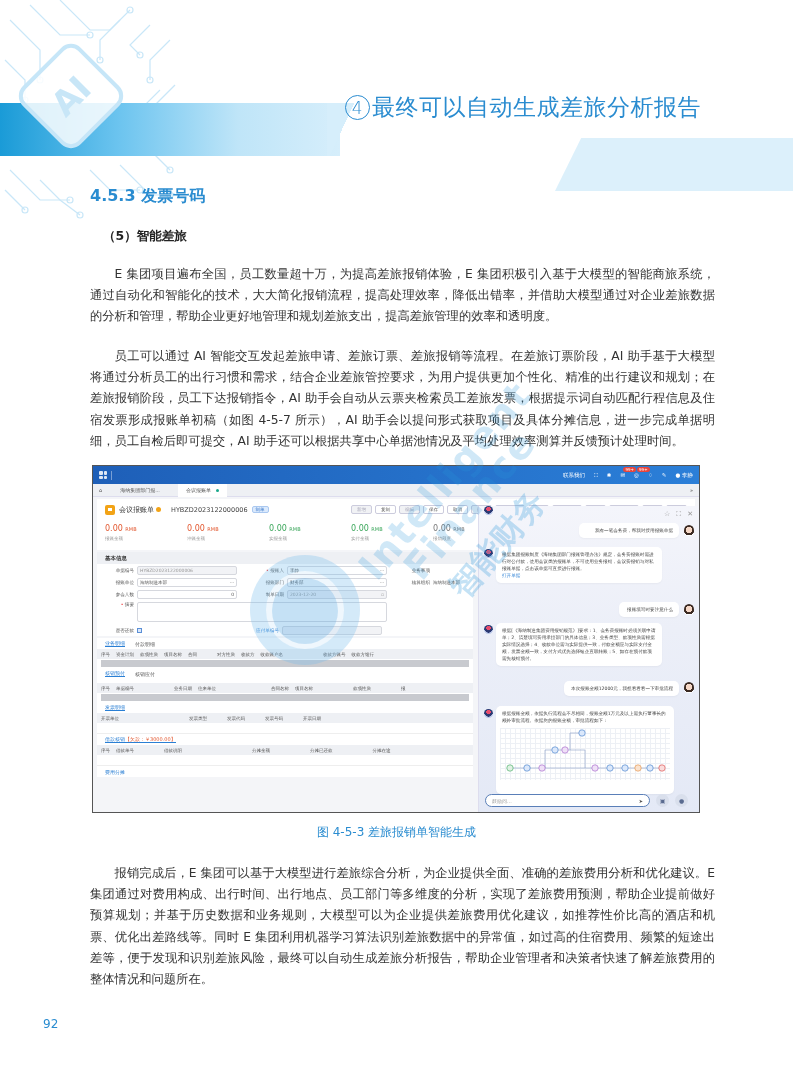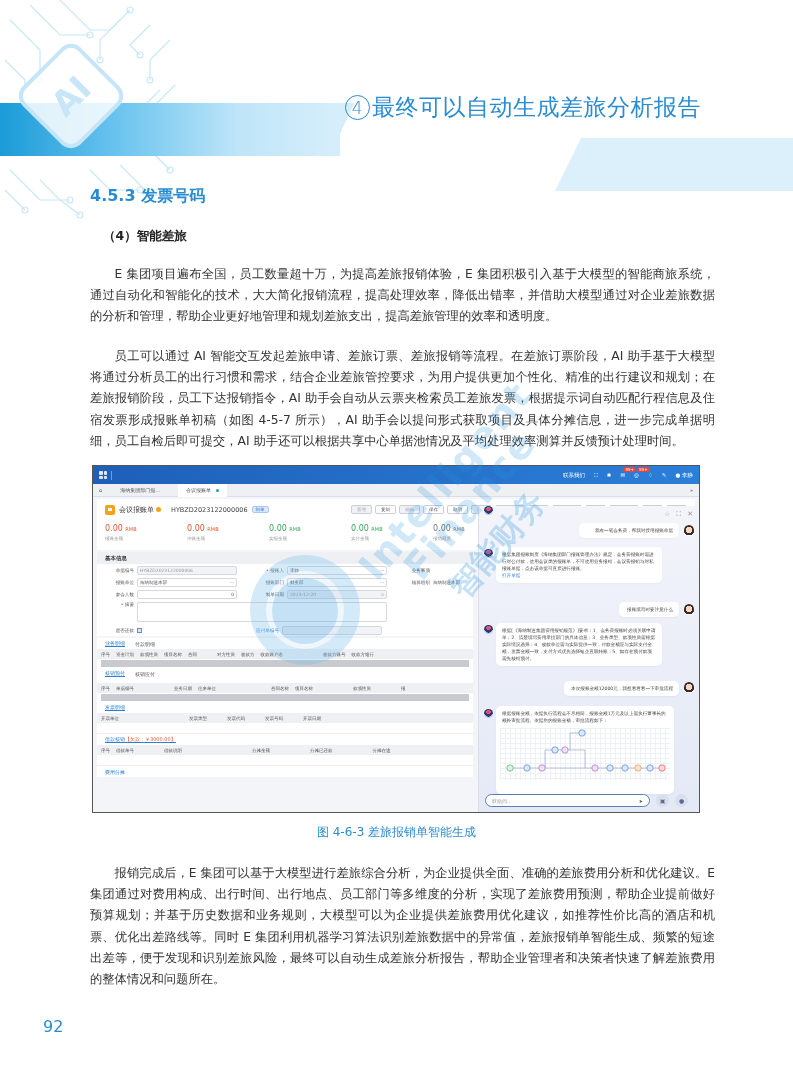--- a/index.html
+++ b/index.html
@@ -88,21 +88,21 @@
   
   .wm { position:absolute; pointer-events:none; color: rgba(42,150,220,0.22); font-weight: bold; }
   .wm-logo { position:absolute; left: 250px; top: 555px; width: 110px; height: 110px; border-radius: 50%; border: 16px solid rgba(120,190,235,0.22);
     background: rgba(120,190,235,0.12); pointer-events:none; }
   .wm-logo-in { position:absolute; left: 272px; top: 578px; width: 66px; height: 66px; border-radius: 50%; background: rgba(90,170,225,0.28); pointer-events:none; }
   .wm-text1 { left: 330px; top: 440px; font-size: 38px; transform: rotate(-50deg); transform-origin: left top; letter-spacing: 2px; }
   .wm-text2 { left: 370px; top: 470px; font-size: 38px; transform: rotate(-50deg); transform-origin: left top; letter-spacing: 2px; }
   .wm-text3 { left: 420px; top: 520px; font-size: 32px; transform: rotate(-50deg); transform-origin: left top; color: rgba(42,150,220,0.28); }
 
   .caption { position:absolute; left: 0; width: 793px; top: 824px; text-align:center; font-size: 12px; color: #2a8cd0; }
-  .pagenum { position:absolute; left: 43px; top: 1017px; font-size: 16px; color: #2a8cd0; }
+  .pagenum { position:absolute; left: 43px; top: 1017px; font-size: 12px; color: #2a8cd0; }
 </style>
 </head>
 <body>
 
 <svg class="hdr-circuit" viewBox="0 0 190 230">
   <g stroke="#c9e7f8" stroke-width="1.2" fill="none">
     <path d="M10 20 L40 50 L40 80"></path>
       <path d="M30 5 L60 35 L90 35"></path>
       <path d="M60 0 L90 30 L110 30 L130 10"></path>
     <path d="M120 20 L100 40 L100 60"></path>
@@ -138,21 +138,21 @@
 <div class="hdr-right"></div>
 <div class="ai-chip">
     <span>AI</span>
   </div>
 <div class="hdr-title">
   <span class="hdr-num">4</span>
   <span>最终可以自动生成差旅分析报告</span>
 </div>
 
 <div class="sec-title">4.5.3 发票号码</div>
-<div class="sub-title">（4）智能差旅</div>
+<div class="sub-title">（5）智能差旅</div>
 <p class="para p1">E 集团项目遍布全国，员工数量超十万，为提高差旅报销体验，E 集团积极引入基于大模型的智能商旅系统，通过自动化和智能化的技术，大大简化报销流程，提高处理效率，降低出错率，并借助大模型通过对企业差旅数据的分析和管理，帮助企业更好地管理和规划差旅支出，提高差旅管理的效率和透明度。</p>
 <p class="para p2">员工可以通过 AI 智能交互发起差旅申请、差旅订票、差旅报销等流程。在差旅订票阶段，AI 助手基于大模型将通过分析员工的出行习惯和需求，结合企业差旅管控要求，为用户提供更加个性化、精准的出行建议和规划；在差旅报销阶段，员工下达报销指令，AI 助手会自动从云票夹检索员工差旅发票，根据提示词自动匹配行程信息及住宿发票形成报账单初稿（如图 4-5-7 所示），AI 助手会以提问形式获取项目及具体分摊信息，进一步完成单据明细，员工自检后即可提交，AI 助手还可以根据共享中心单据池情况及平均处理效率测算并反馈预计处理时间。</p>
 
 <div class="fig">
   <div class="topbar">
     <span class="grid">
         <i></i>
         <i></i>
         <i></i>
         <i></i>
@@ -391,15 +391,15 @@
     <span class="chat-btn" style="left:196px;">●</span>
   </div>
 </div>
 
 <div class="wm-logo"></div>
 <div class="wm-logo-in"></div>
 <div class="wm wm-text1" style="top:560px; left:350px;">Intelligent</div>
 <div class="wm wm-text2" style="top:560px; left:395px;">Finance</div>
 <div class="wm wm-text3" style="top:580px; left:440px;">智能财务</div>
 
-<div class="caption">图 4-6-3 差旅报销单智能生成</div>
-<p class="para p3">报销完成后，E 集团可以基于大模型进行差旅综合分析，为企业提供全面、准确的差旅费用分析和优化建议。E 集团通过对费用构成、出行时间、出行地点、员工部门等多维度的分析，实现了差旅费用预测，帮助企业提前做好预算规划；并基于历史数据和业务规则，大模型可以为企业提供差旅费用优化建议，如推荐性价比高的酒店和机票、优化出差路线等。同时 E 集团利用机器学习算法识别差旅数据中的异常值，差旅报销单智能生成、频繁的短途出差等，便于发现和识别差旅风险，最终可以自动生成差旅分析报告，帮助企业管理者和决策者快速了解差旅费用的整体情况和问题所在。</p>
+<div class="caption">图 4-5-3 差旅报销单智能生成</div>
+<p class="para p3">报销完成后，E 集团可以基于大模型进行差旅综合分析，为企业提供全面、准确的差旅费用分析和优化建议。E 集团通过对费用构成、出行时间、出行地点、员工部门等多维度的分析，实现了差旅费用预测，帮助企业提前做好预算规划；并基于历史数据和业务规则，大模型可以为企业提供差旅费用优化建议，如推荐性价比高的酒店和机票、优化出差路线等。同时 E 集团利用机器学习算法识别差旅数据中的异常值，如过高的住宿费用、频繁的短途出差等，便于发现和识别差旅风险，最终可以自动生成差旅分析报告，帮助企业管理者和决策者快速了解差旅费用的整体情况和问题所在。</p>
 <div class="pagenum">92</div>
 
 </body></html>

